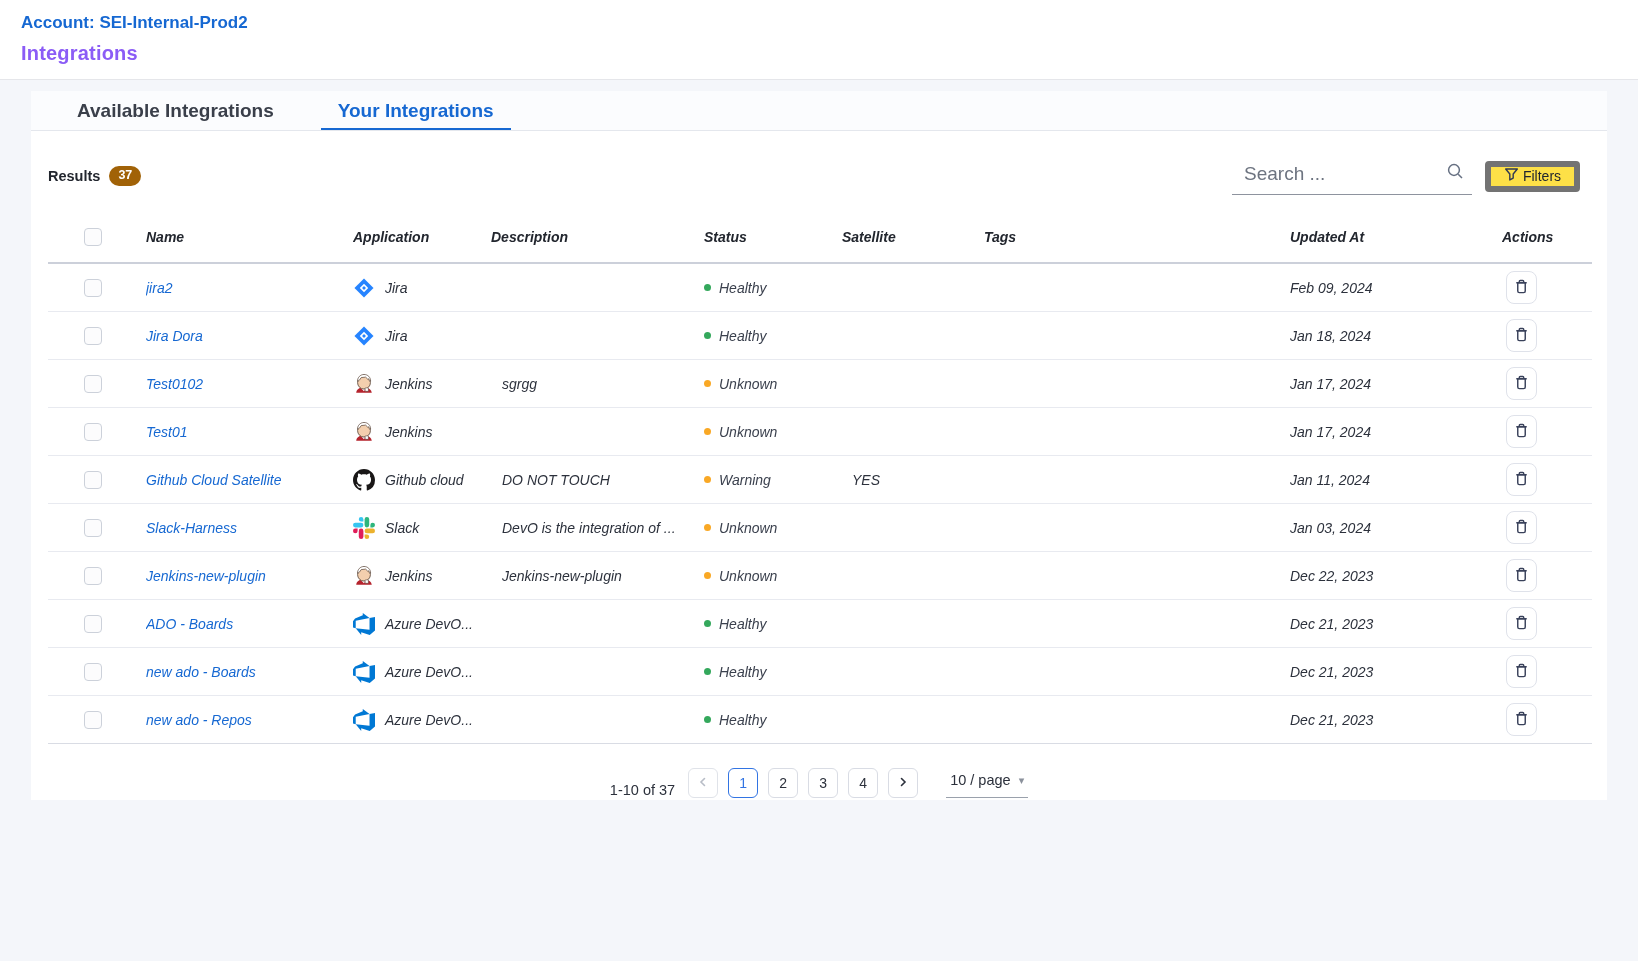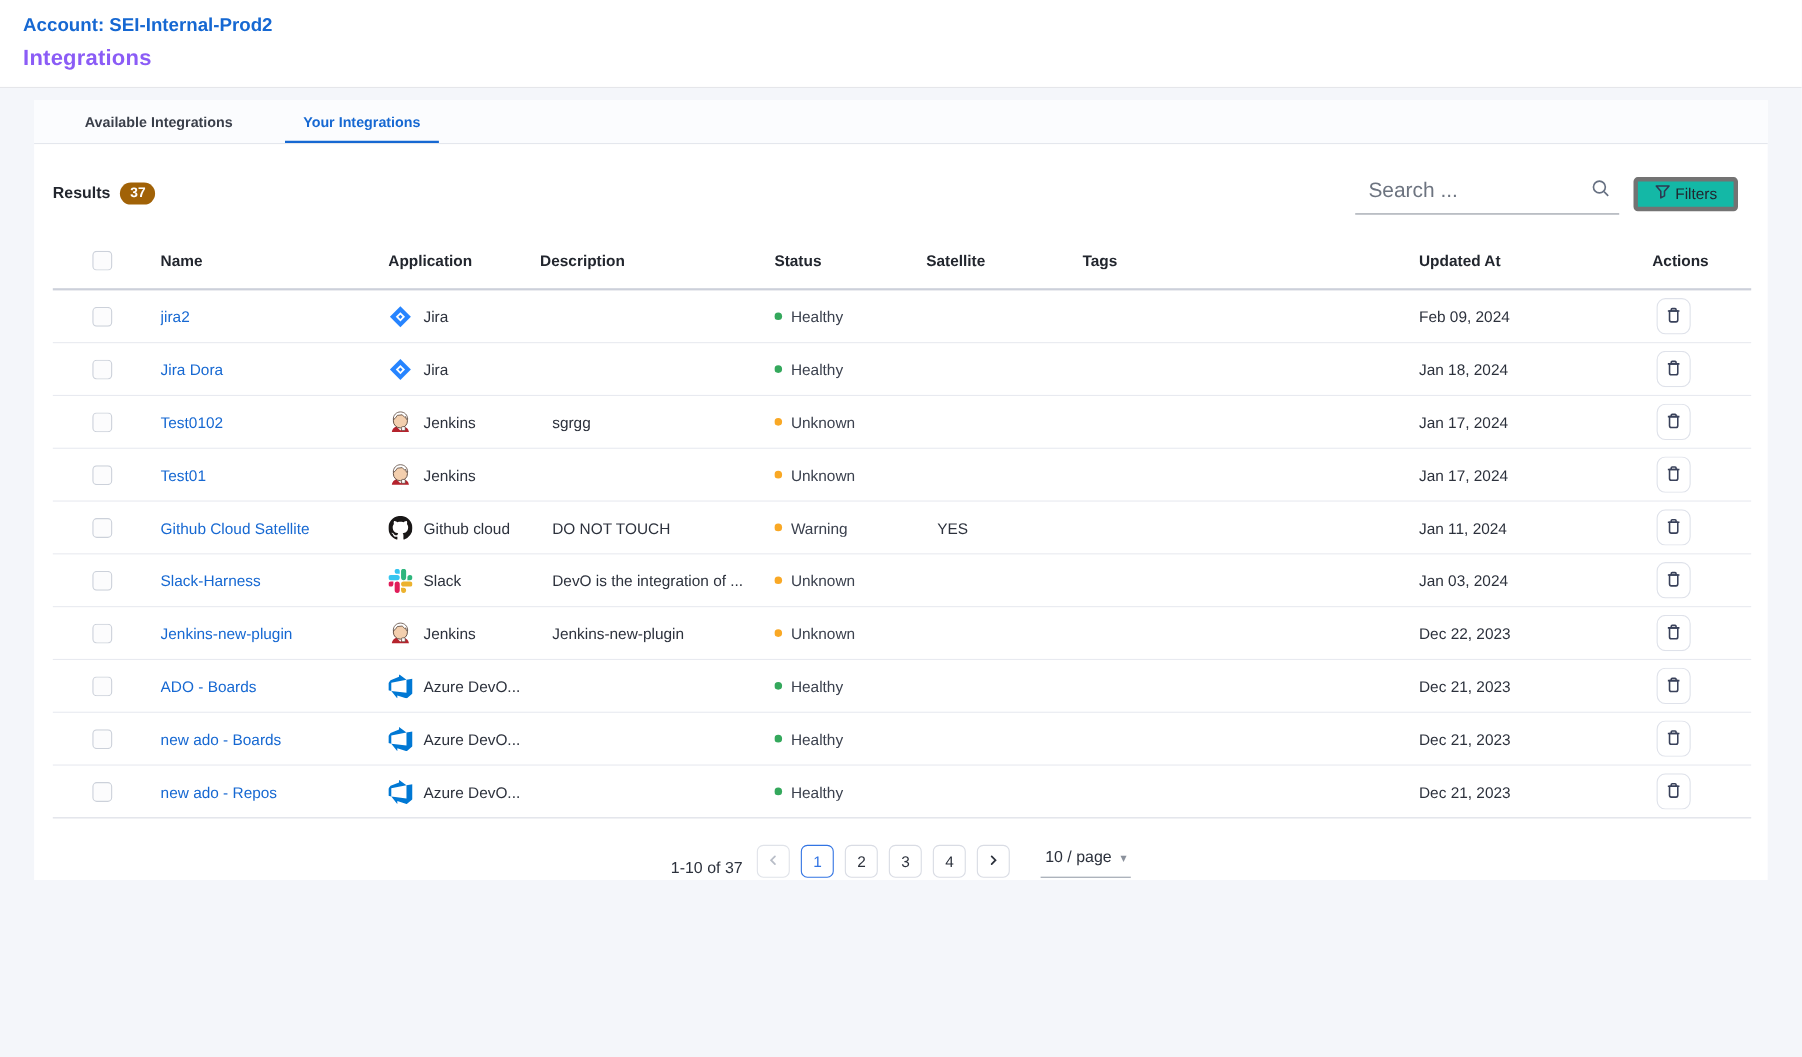--- a/index.html
+++ b/index.html
@@ -23,21 +23,21 @@
   .card {
     margin: 11px 0 0 31px; width: 1576px; height: 709px; background: #fff;
     display: flex; flex-direction: column;
   }
   
   .tabbar {
     height: 40px; background: #fbfcfe; border-bottom: 1px solid #e4e7ed;
     display: flex; padding-left: 29px; flex: none;
   }
   .tab {
-    padding: 0 17px; line-height: 39px; font-size: 13px; font-weight: bold;
+    padding: 0 17px; line-height: 39px; font-size: 19px; font-weight: bold;
     color: #3a3f4a; cursor: pointer; margin-right: 30px; white-space: nowrap;
   }
   .tab.active { color: #1668d2; box-shadow: inset 0 -2px 0 #1668d2; }
 
   
   .toolbar {
     margin: 27px 27px 0 17px; height: 36px; flex: none;
     display: flex; align-items: center; justify-content: space-between;
   }
   .results-wrap { display: flex; align-items: center; }
@@ -49,28 +49,28 @@
   .right-tools { display: flex; align-items: center; }
   .search-box { position: relative; width: 240px; }
   .search-input {
     width: 100%; border: none; border-bottom: 1px solid #8e939e; background: transparent;
     font-size: 19px; padding: 6px 32px 9px 12px; outline: none; color: #2c313c;
     font-family: "Liberation Sans", sans-serif;
   }
   .search-input::placeholder { color: #6d7480; }
   .search-icon { position: absolute; right: 8px; top: 5px; }
   .filters-btn {
-    margin-left: 13px; width: 95px; height: 31px; background: #14b8a6;
-    border: 4px solid #737373; border-radius: 4px; cursor: pointer;
+    margin-left: 13px; width: 95px; height: 31px; background: #fde047;
+    border: 6px solid #737373; border-radius: 4px; cursor: pointer;
     display: flex; align-items: center; justify-content: center; gap: 4px;
     font-size: 14px; color: #21262f; font-family: "Liberation Sans", sans-serif;
   }
 
   
-  .table { margin: 18px 15px 0 17px; width: 1544px; flex: none; }
+  .table { margin: 18px 15px 0 17px; width: 1544px; flex: none; font-style: italic; }
   .thead {
     display: flex; align-items: center; height: 52px;
     border-bottom: 2px solid #ccd0da; font-size: 14px; font-weight: bold; color: #22262e;
   }
   .trow {
     display: flex; align-items: center; height: 48px;
     border-bottom: 1px solid #e8eaf0; font-size: 14px; color: #2c313c;
   }
   .trow:last-child { border-bottom: 1px solid #d9dce4; }
   .cell { flex: none; white-space: nowrap; overflow: hidden; text-overflow: ellipsis; }

